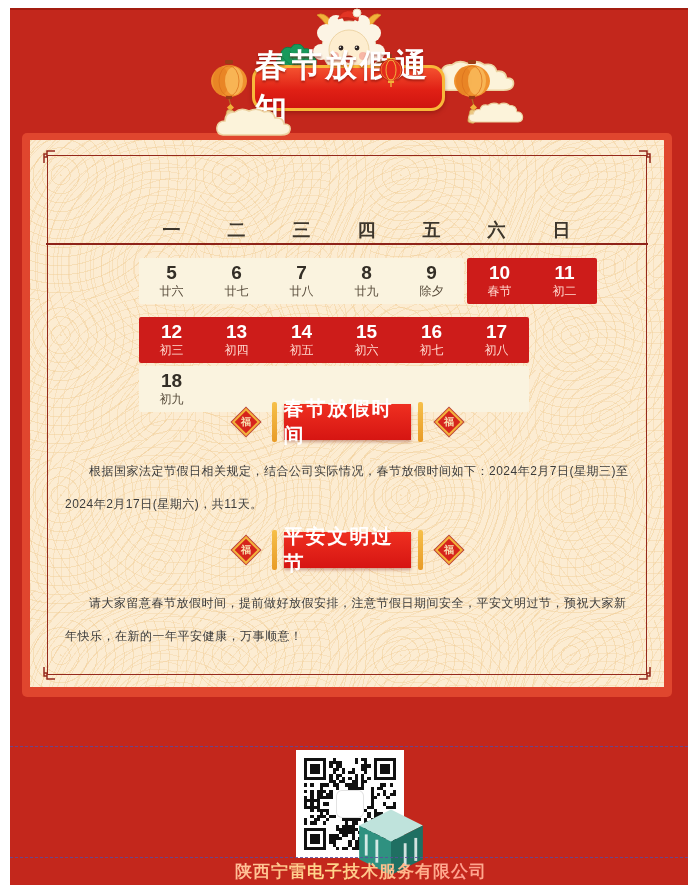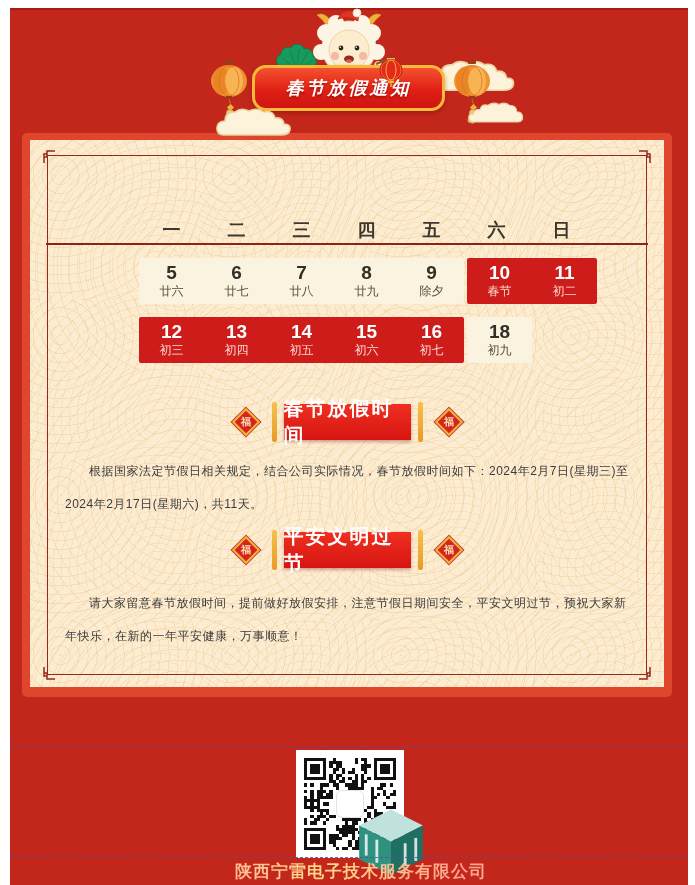--- a/index.html
+++ b/index.html
@@ -7,22 +7,22 @@
   #poster { position:absolute; left:10px; top:8px; width:678px; height:877px; background:#c3271c; overflow:hidden; }
   #poster::before { content:""; position:absolute; left:0; top:0; width:100%; height:2px; background:#a31d10; }
 
   
   .hdr-item { position:absolute; }
   #banner { position:absolute; left:242px; top:57px; width:193px; height:46px; z-index:3;
             border:3px solid #f8b83a; border-radius:14px;
             background:linear-gradient(180deg,#f4512f 0%,#e02015 55%,#cf1410 100%);
             display:flex; align-items:center; justify-content:center;
             box-shadow:0 2px 4px rgba(90,10,5,.35); }
-  #banner .t { color:#ffffff; font-size:18px; font-weight:bold; letter-spacing:3px;
-               text-shadow:0 2px 2px rgba(120,10,5,.5);font-style:italic; }
+  #banner .t { color:#ffffff; font-size:32px; font-weight:bold; letter-spacing:3px;
+               text-shadow:0 2px 2px rgba(120,10,5,.5); }
   .z1{z-index:1}.z2{z-index:2}.z4{z-index:4}
 
   
   #tray  { position:absolute; left:12px; top:125px; width:650px; height:564px; background:#e0462e; border-radius:5px; }
   #panel { position:absolute; left:20px; top:132px; width:634px; height:547px;
            background:
              repeating-radial-gradient(circle at 18% 22%, rgba(240,203,146,.45) 0 1px, transparent 1px 9px),
              repeating-radial-gradient(circle at 62% 55%, rgba(240,203,146,.38) 0 1px, transparent 1px 11px),
              repeating-radial-gradient(circle at 85% 85%, rgba(240,203,146,.33) 0 1px, transparent 1px 8px),
              #fcecd2;
@@ -35,21 +35,21 @@
   .c-tr{ right:-7px; top:-7px; transform:scaleX(-1); }
   .c-bl{ left:-7px; bottom:-7px; transform:scaleY(-1); }
   .c-br{ right:-7px; bottom:-7px; transform:scale(-1,-1); }
 
   
   #weekday-row { position:absolute; left:109px; top:78px; width:456px; display:flex; }
   #weekday-row .wk { width:65px; text-align:center; font-size:18px; font-weight:bold; color:#3d362c; }
   #cal-divider { position:absolute; left:16px; top:103px; width:602px; border-top:2px solid #8e2318; }
   .cal-row { position:absolute; left:109px; display:flex; gap:3px; }
   #cal-row-0 { top:118px; }
-  #cal-row-1 { top:177px; }
+  #cal-row-1 { top:177px;flex-direction:column; }
   .cal-block { display:flex; border-radius:2px; }
   .cal-block.cream { background:#faf3df; }
   .cal-block.red   { background:#cd1c1a; }
   .day { width:65px; height:46px; text-align:center; padding-top:4px; }
   .day .num { font-size:19px; font-weight:600; color:#332e26; line-height:21px; }
   .day .lab { font-size:12px; color:#564a3a; line-height:17px; }
   .cal-block.red .num { color:#ffffff; }
   .cal-block.red .lab { color:#ffd9cf; }
 
   
@@ -282,20 +282,24 @@
             <div class="num">14</div>
             <div class="lab">初五</div>
           </div>
           <div class="day">
             <div class="num">15</div>
             <div class="lab">初六</div>
           </div>
           <div class="day">
             <div class="num">16</div>
             <div class="lab">初七</div>
+          </div>
+          <div class="day">
+            <div class="num">17</div>
+            <div class="lab">初八</div>
           </div>
         </div>
         <div class="cal-block cream">
           <div class="day">
             <div class="num">18</div>
             <div class="lab">初九</div>
           </div>
         </div>
       </div>
 

